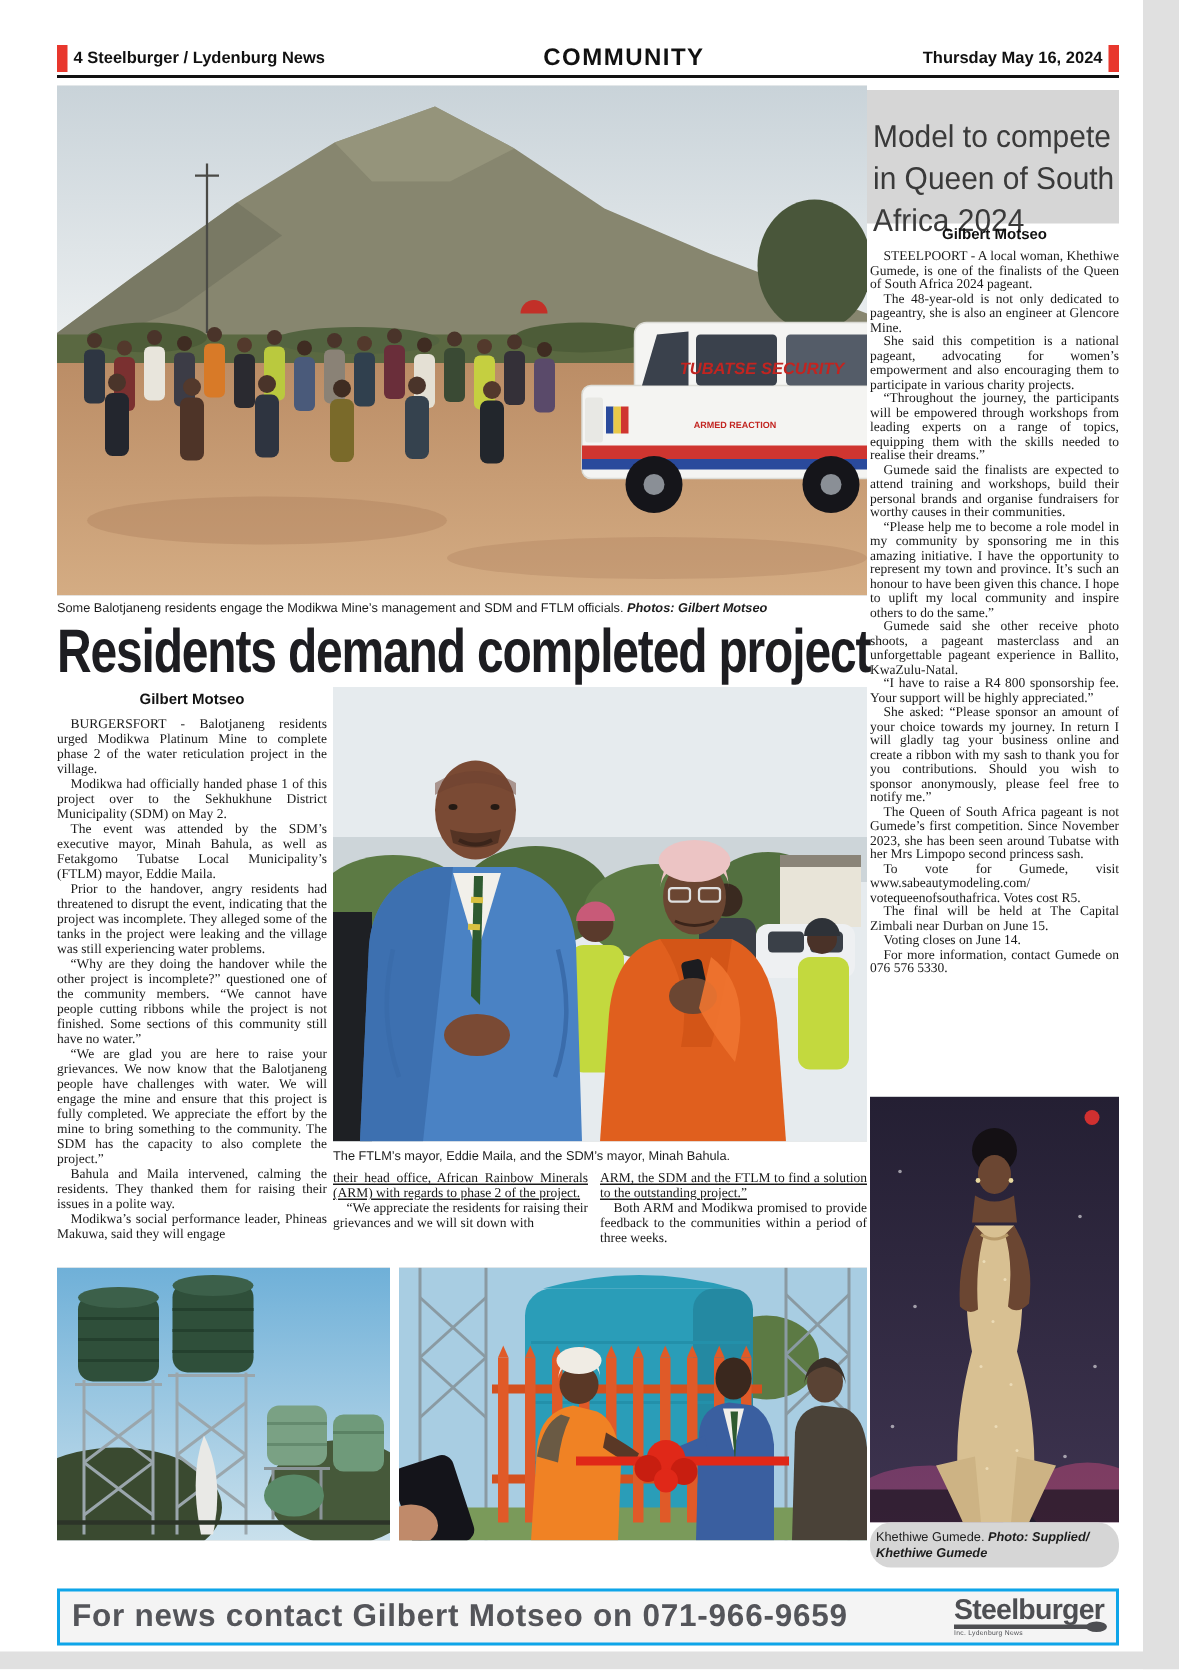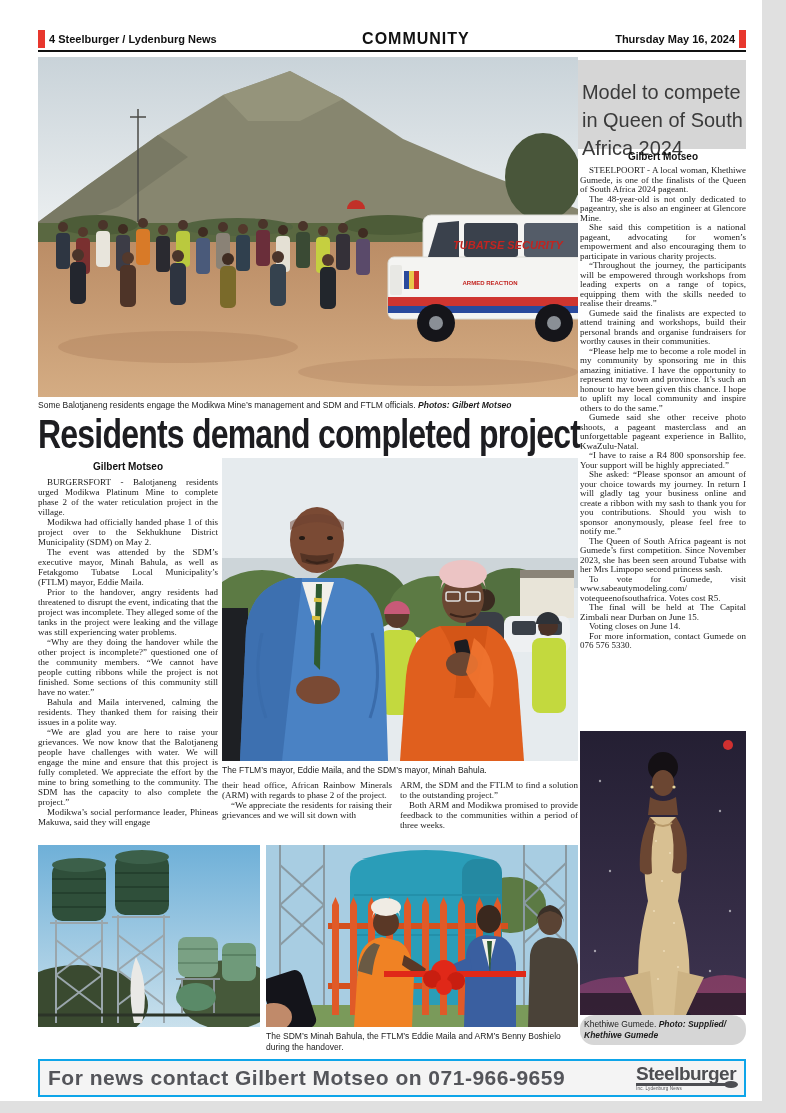--- a/index.html
+++ b/index.html
@@ -38,21 +38,21 @@
   
   .headline { position:absolute; left:38px; top:411px; width:700px; font-size:41px; font-weight:700; letter-spacing:-1px; color:#1d1d21; transform:scaleX(0.78); transform-origin:0 50%; white-space:nowrap; font-family:"Liberation Sans", sans-serif; }
 
   .byline { font-size:10px; font-weight:700; color:#111; text-align:center; font-family:"Liberation Sans", sans-serif; }
   #byline-main { position:absolute; left:38px; top:461px; width:180px; }
   #byline-side { position:absolute; left:580px; top:151px; width:166px; }
 
   
   .bodytext { font-family:"Liberation Serif", serif; font-size:9px; line-height:10px; color:#1a1a1a; text-align:justify; overflow:hidden; }
   .bodytext p { text-indent:9px; margin:0; }
-  .cont p:first-child { text-indent:0; }
+  .cont p:first-child { text-indent:0;text-decoration:underline; }
   #col1 { position:absolute; left:38px; top:477px; width:180px; height:362px; }
   #col2 { position:absolute; left:222px; top:780px; width:170px; height:62px; }
   #col3 { position:absolute; left:400px; top:780px; width:178px; height:62px; }
   #side-body { position:absolute; left:580px; top:166px; width:166px; height:562px; }
   #side-body { font-size:9px; line-height:9.5px; }
 
   
   #side-headline-box { position:absolute; left:578px; top:60px; width:168px; height:89px; background:#d6d6d6; padding:18px 4px; }
   #side-headline-box .line { font-size:21px; line-height:28px; color:#3a3a3a; font-weight:400; transform:scaleX(0.95); transform-origin:0 50%; white-space:nowrap; font-family:"Liberation Sans", sans-serif; }
 
@@ -228,22 +228,22 @@
   <div class="headline">Residents demand completed project</div>
 
   <div class="byline" id="byline-main">Gilbert Motseo</div>
 
   <div class="bodytext" id="col1">
     <p>BURGERSFORT - Balotjaneng residents urged Modikwa Platinum Mine to complete phase 2 of the water reticulation project in the village.</p>
     <p>Modikwa had officially handed phase 1 of this project over to the Sekhukhune District Municipality (SDM) on May 2.</p>
     <p>The event was attended by the SDM’s executive mayor, Minah Bahula, as well as Fetakgomo Tubatse Local Municipality’s (FTLM) mayor, Eddie Maila.</p>
     <p>Prior to the handover, angry residents had threatened to disrupt the event, indicating that the project was incomplete. They alleged some of the tanks in the project were leaking and the village was still experiencing water problems.</p>
     <p>“Why are they doing the handover while the other project is incomplete?” questioned one of the community members. “We cannot have people cutting ribbons while the project is not finished. Some sections of this community still have no water.”</p>
+    <p>“We are glad you are here to raise your grievances. We now know that the Balotjaneng people have challenges with water. We will engage the mine and ensure that this project is fully completed. We appreciate the effort by the mine to bring something to the community. The SDM has the capacity to also complete the project.”</p>
     <p>Bahula and Maila intervened, calming the residents. They thanked them for raising their issues in a polite way.</p>
-    <p>“We are glad you are here to raise your grievances. We now know that the Balotjaneng people have challenges with water. We will engage the mine and ensure that this project is fully completed. We appreciate the effort by the mine to bring something to the community. The SDM has the capacity to also complete the project.”</p>
     <p>Modikwa’s social performance leader, Phineas Makuwa, said they will engage</p>
   </div>
 
   <div class="photo" id="mayors-photo">
     <svg width="356" height="303" viewBox="0 0 356 303">
       <rect x="0" y="0" width="356" height="303" fill="#e6ebee"></rect>
       <rect x="0" y="100" width="356" height="30" fill="#bcc6cc" opacity="0.6"></rect>
       <g>
         <ellipse cx="40" cy="150" rx="55" ry="38" fill="#5c7a44"></ellipse>
         <ellipse cx="135" cy="140" rx="50" ry="34" fill="#4f6b3a"></ellipse>
@@ -455,23 +455,20 @@
         <circle cx="190" cy="136" r="9" fill="#c81e10"></circle>
         <circle cx="178" cy="142" r="8" fill="#e02818"></circle>
       </g>
       <g>
         <rect x="2" y="128" width="42" height="60" rx="8" fill="#14141a" transform="rotate(-18 23 158)"></rect>
         <ellipse cx="8" cy="172" rx="18" ry="14" fill="#c08a6a"></ellipse>
       </g>
     </svg>
   </div>
 
-  <div class="caption" id="caption-ribbon">
-    <span>The SDM’s Minah Bahula, the FTLM’s Eddie Maila and ARM’s Benny Boshielo during the handover.</span><span class="credit"></span>
-  </div>
 
   <div id="side-headline-box">
     <div class="line">Model to compete</div>
     <div class="line">in Queen of South</div>
     <div class="line">Africa 2024</div>
   </div>
   <div class="byline" id="byline-side">Gilbert Motseo</div>
   <div class="bodytext" id="side-body">
     <p>STEELPOORT - A local woman, Khethiwe Gumede, is one of the finalists of the Queen of South Africa 2024 pageant.</p>
     <p>The 48-year-old is not only dedicated to pageantry, she is also an engineer at Glencore Mine.</p>

